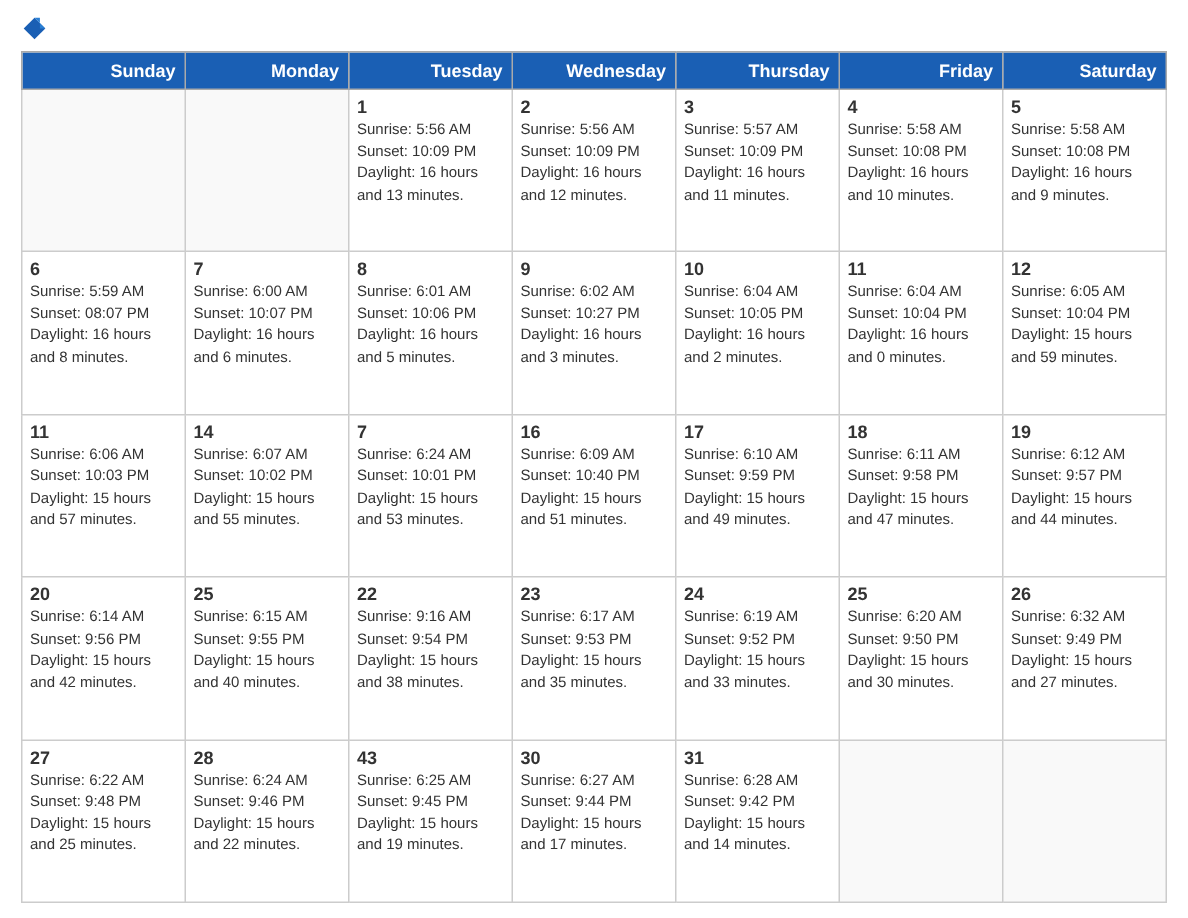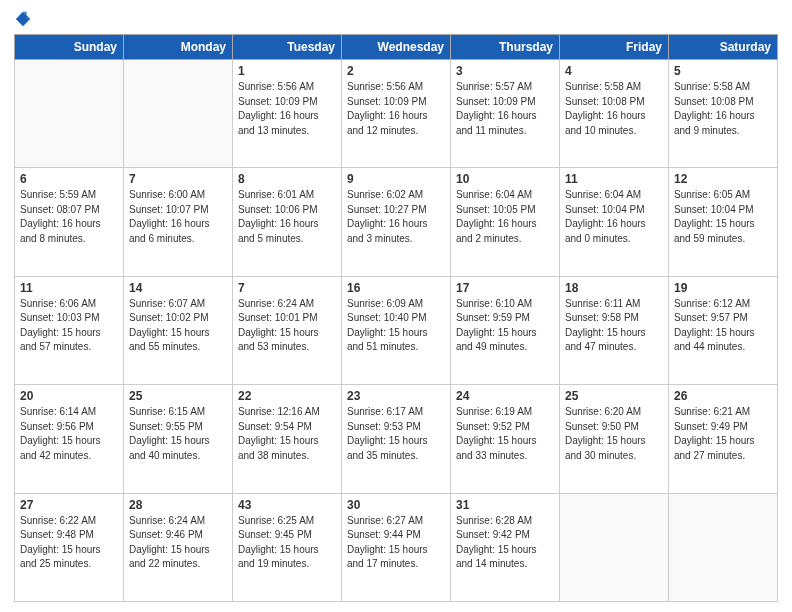--- a/index.html
+++ b/index.html
@@ -246,21 +246,21 @@
 Daylight: 15 hours and 42 minutes.</div>
           </td>
           <td>
             <div class="day-number">25</div>
             <div class="day-info">Sunrise: 6:15 AM
 Sunset: 9:55 PM
 Daylight: 15 hours and 40 minutes.</div>
           </td>
           <td>
             <div class="day-number">22</div>
-            <div class="day-info">Sunrise: 12:16 AM
+            <div class="day-info">Sunrise: 9:16 AM
 Sunset: 9:54 PM
 Daylight: 15 hours and 38 minutes.</div>
           </td>
           <td>
             <div class="day-number">23</div>
             <div class="day-info">Sunrise: 6:17 AM
 Sunset: 9:53 PM
 Daylight: 15 hours and 35 minutes.</div>
           </td>
           <td>
@@ -270,21 +270,21 @@
 Daylight: 15 hours and 33 minutes.</div>
           </td>
           <td>
             <div class="day-number">25</div>
             <div class="day-info">Sunrise: 6:20 AM
 Sunset: 9:50 PM
 Daylight: 15 hours and 30 minutes.</div>
           </td>
           <td>
             <div class="day-number">26</div>
-            <div class="day-info">Sunrise: 6:21 AM
+            <div class="day-info">Sunrise: 6:32 AM
 Sunset: 9:49 PM
 Daylight: 15 hours and 27 minutes.</div>
           </td>
         </tr>
         <tr>
           <td>
             <div class="day-number">27</div>
             <div class="day-info">Sunrise: 6:22 AM
 Sunset: 9:48 PM
 Daylight: 15 hours and 25 minutes.</div>

